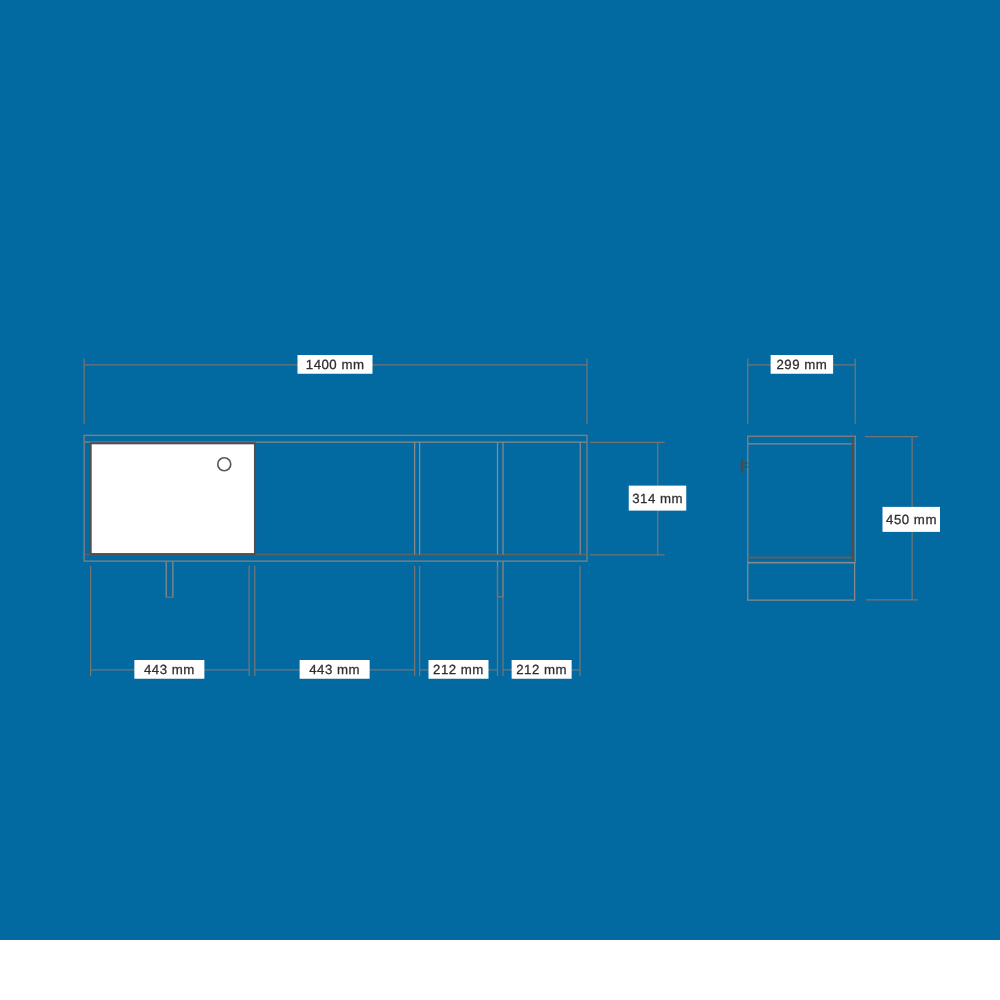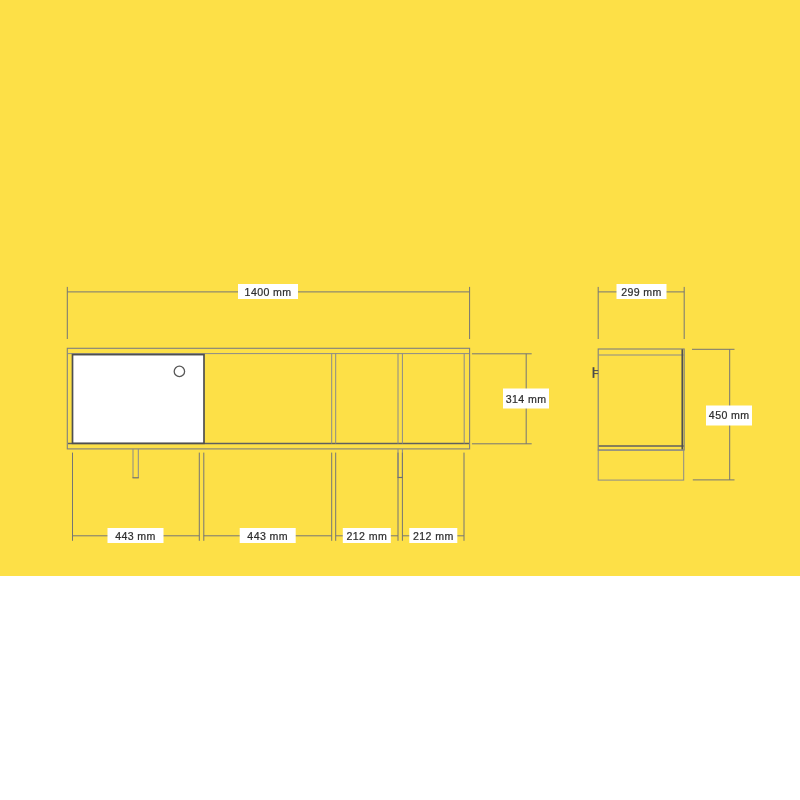--- a/index.html
+++ b/index.html
@@ -1,16 +1,16 @@
 <!DOCTYPE html>
 <html><head>
 <meta charset="utf-8">
 <style>
   html,body{margin:0;padding:0;background:#ffffff;-webkit-font-smoothing:antialiased;}
-  .stage{width:800px;height:576px;position:relative;background:#fde047;overflow:hidden;}
+  .stage{width:800px;height:752px;position:relative;background:#0369a1;overflow:hidden;}
   svg{position:absolute;left:0;top:0;}
   text{font-family:"Liberation Sans",sans-serif;font-size:10.6px;fill:#2e2e2e;stroke:#2e2e2e;stroke-width:0.22px;letter-spacing:0.4px;}
 </style>
 </head>
 <body>
 <div class="stage">
 <svg width="800" height="800" viewBox="0 0 800 800">
 
 <g>
 <rect x="67.3" y="348.3" width="402.3" height="100.6" fill="none" stroke="#7f7f7f" stroke-width="1.1"></rect>

